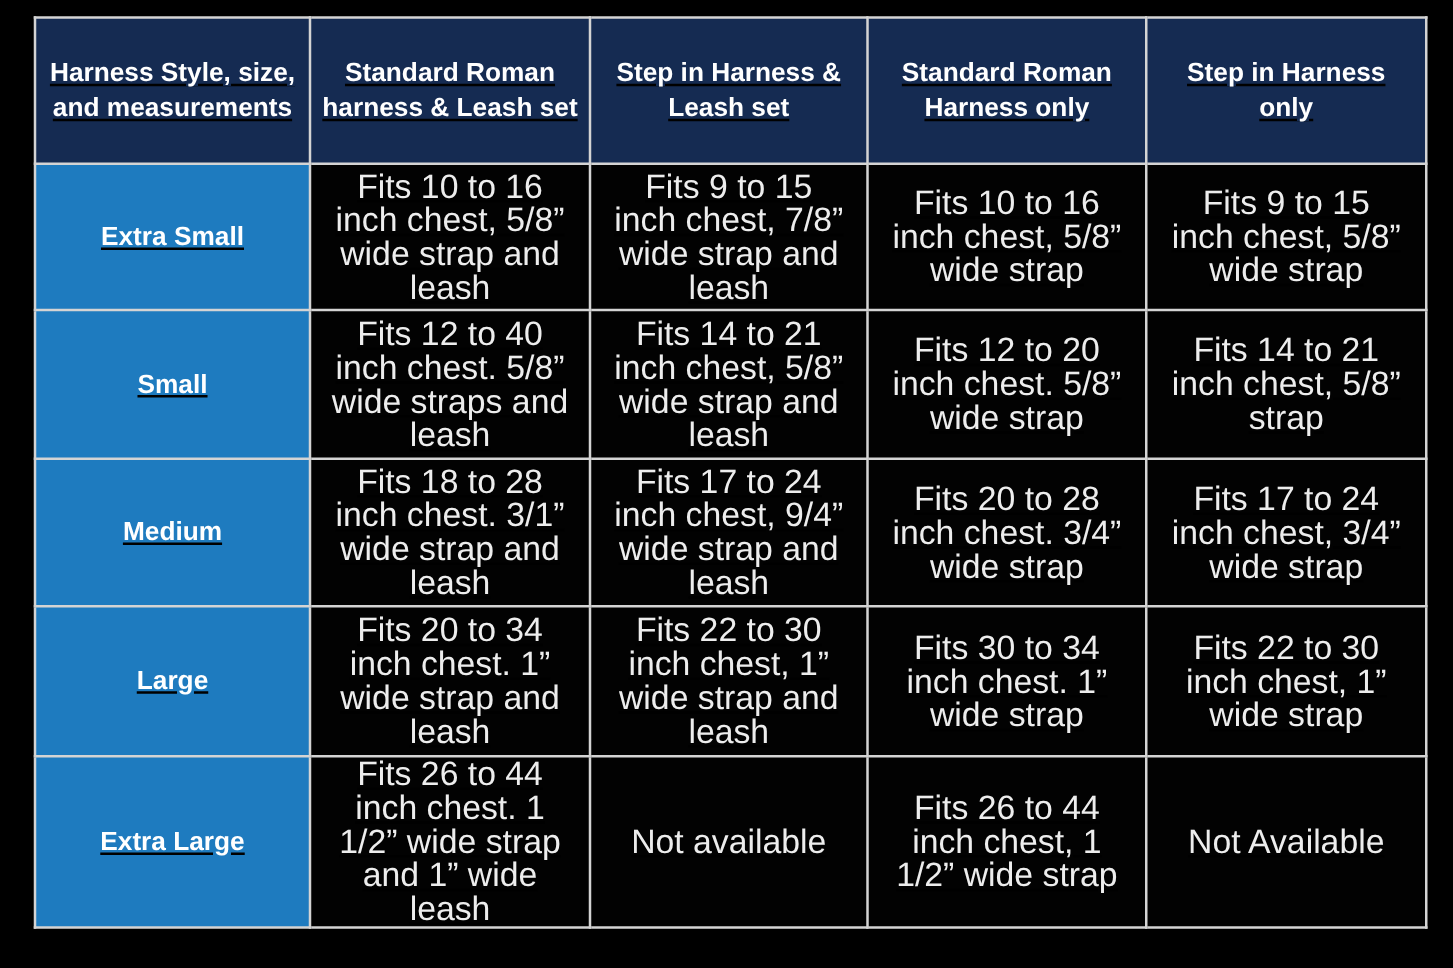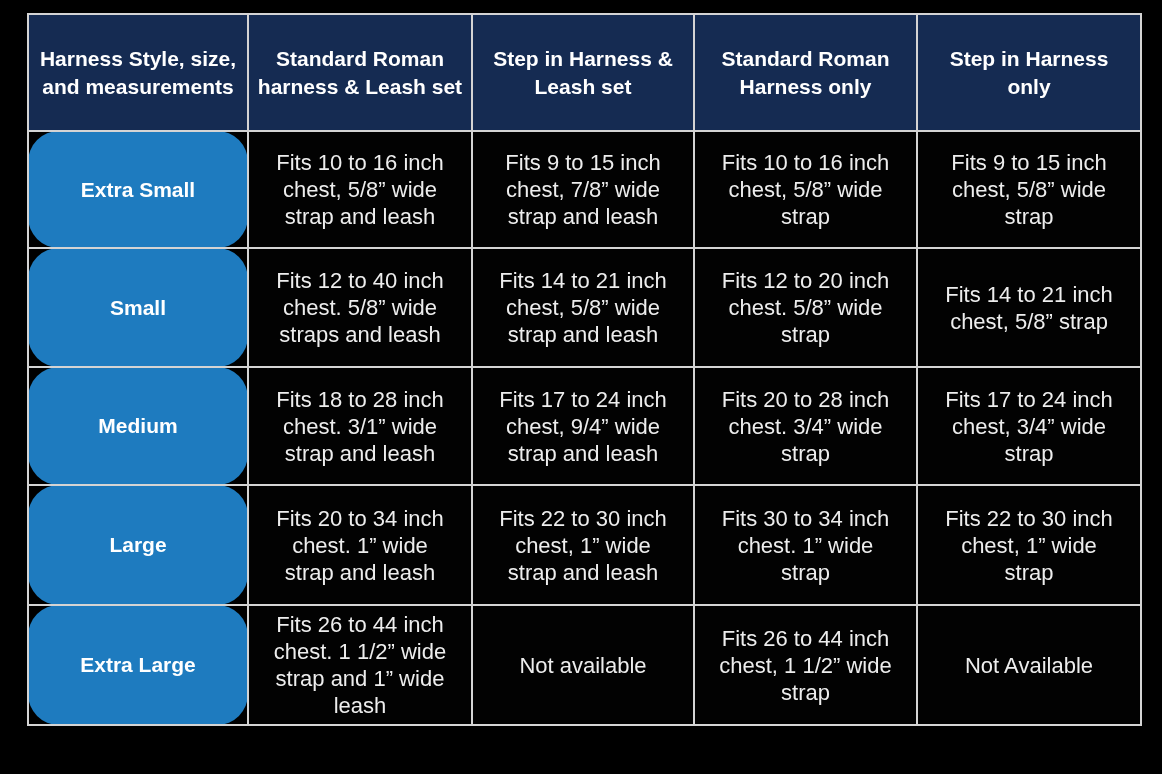--- a/index.html
+++ b/index.html
@@ -15,20 +15,21 @@
     overflow: hidden;
     font-family: "Liberation Sans", sans-serif;
   }
   table.size-chart {
     position: absolute;
     left: 27px;
     top: 13px;
     width: 1113px;
     border-collapse: collapse;
     table-layout: fixed;
+    text-decoration: underline;
   }
   .size-chart th, .size-chart td {
     border: 2px solid var(--grid-line, #d4d4d4);
     text-align: center;
     vertical-align: middle;
   }
   
   .size-chart thead th {
     background: var(--header-bg, #152b52);
     color: var(--header-text, #ffffff);
@@ -39,27 +40,26 @@
     padding: 0 5px;
     height: 115px;
   }
   
   .size-chart tbody th.size-label {
     background: var(--size-col-bg, #1e7bbf);
     color: var(--header-text, #ffffff);
     font-size: 21px;
     font-weight: bold;
     padding: 0 8px;
-    border-radius: 31px;
   }
   
   .size-chart tbody td {
     background: var(--cell-bg, #020202);
     color: var(--cell-text, #ededed);
-    font-size: 22px;
+    font-size: 27px;
     font-weight: normal;
     line-height: 27px;
     padding: 0 16px;
   }
   tr.r-xs  { height: 117px; }
   tr.r-s   { height: 119px; }
   tr.r-m   { height: 118px; }
   tr.r-l   { height: 120px; }
   tr.r-xl  { height: 120px; }
 </style>

